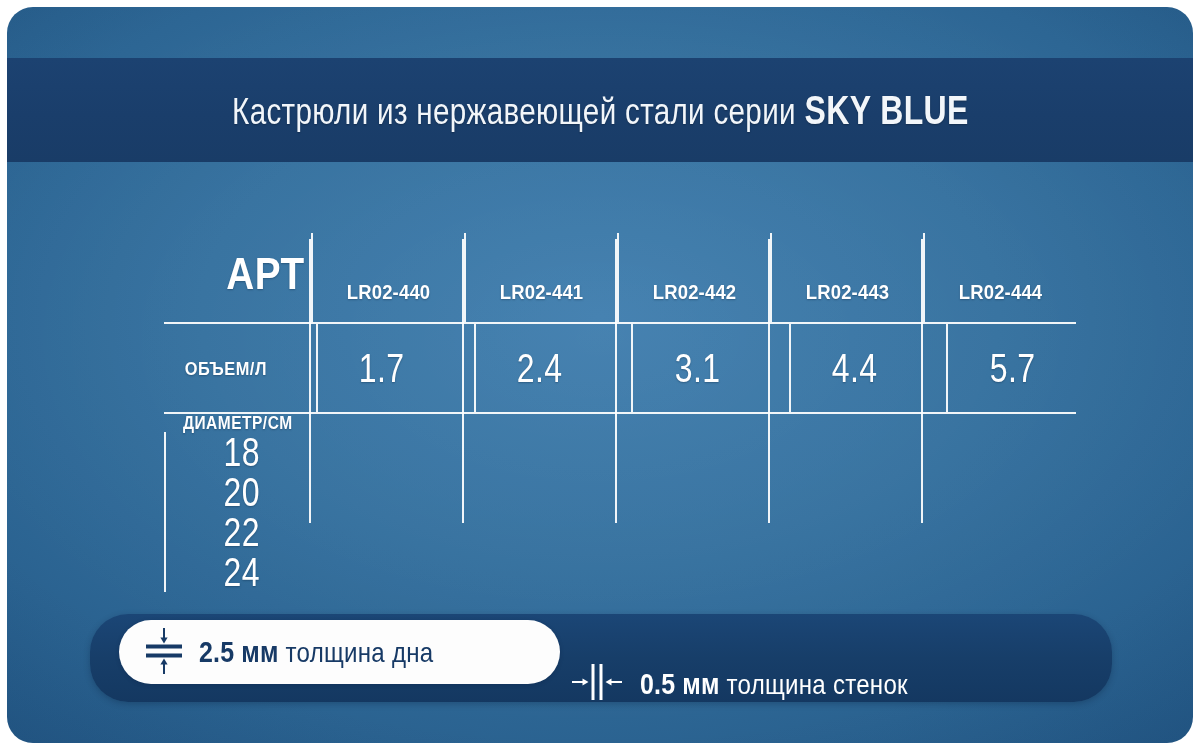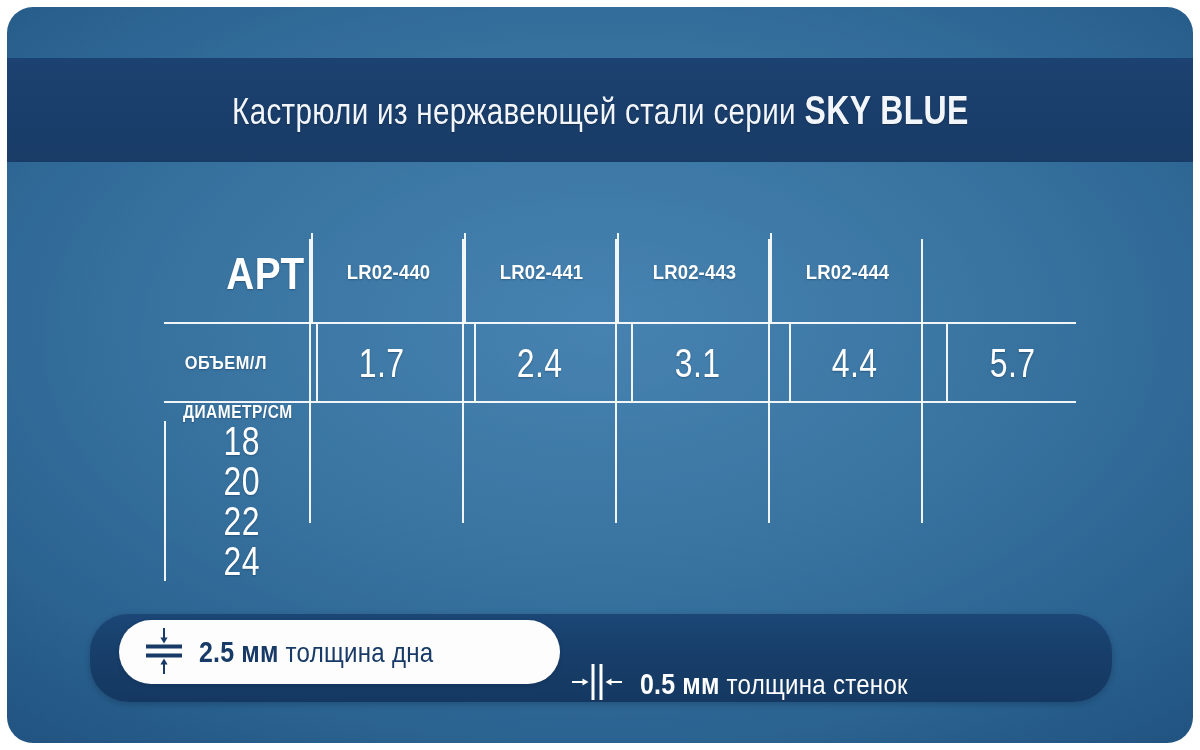--- a/index.html
+++ b/index.html
@@ -64,21 +64,21 @@
     left:157px; top:226px;
     width:912px; height:290px;
     z-index:2;
   }
   .trow{
     display:flex;
     width:100%;
     box-sizing:border-box;
   }
   .trow.r0{height:89px;}
-  .trow.r1{height:79px;gap:28px;}
+  .trow.r1{height:90px;gap:28px;}
   .trow.r2{height:98px;flex-direction:column;}
   .trow.r1,.trow.r2{border-top:2px solid rgba(255,255,255,0.93);}
 
   .cell{
     display:flex;
     align-items:center;
     justify-content:center;
     box-sizing:border-box;
     color:#ffffff;
     text-shadow:0 1px 2px rgba(10,35,60,0.35);
@@ -98,21 +98,21 @@
     letter-spacing:0.5px;
   }
   .h-art-wrap{ align-items:flex-end; padding-bottom:26px;justify-content:flex-end; }
   .h-code{
     font-weight:bold;
     font-size:21px;
     line-height:1;
     transform:scaleX(0.88);
     letter-spacing:0.2px;
   }
-  .h-code-wrap{ align-items:flex-end; padding-bottom:40px; }
+  .h-code-wrap{ align-items:flex-end; padding-bottom:20px; }
 
   
   .d-lbl{
     font-weight:bold;
     font-size:19px;
     line-height:1;
     transform:scaleX(0.86);
     letter-spacing:0.6px;
   }
   .d-lbl.small{ font-size:18px; }
@@ -208,20 +208,23 @@
 
       <div class="trow r0">
         <div class="cell lbl h-art-wrap">
           <span class="h-art">АРТ</span>
         </div>
         <div class="cell val h-code-wrap">
           <span class="h-code">LR02-440</span>
         </div>
         <div class="cell val h-code-wrap">
           <span class="h-code">LR02-441</span>
+        </div>
+        <div class="cell val h-code-wrap">
+          <span class="h-code">LR02-442</span>
         </div>
         <div class="cell val h-code-wrap">
           <span class="h-code">LR02-443</span>
         </div>
         <div class="cell val h-code-wrap">
           <span class="h-code">LR02-444</span>
         </div>
       </div>
 
       <div class="trow r1">

